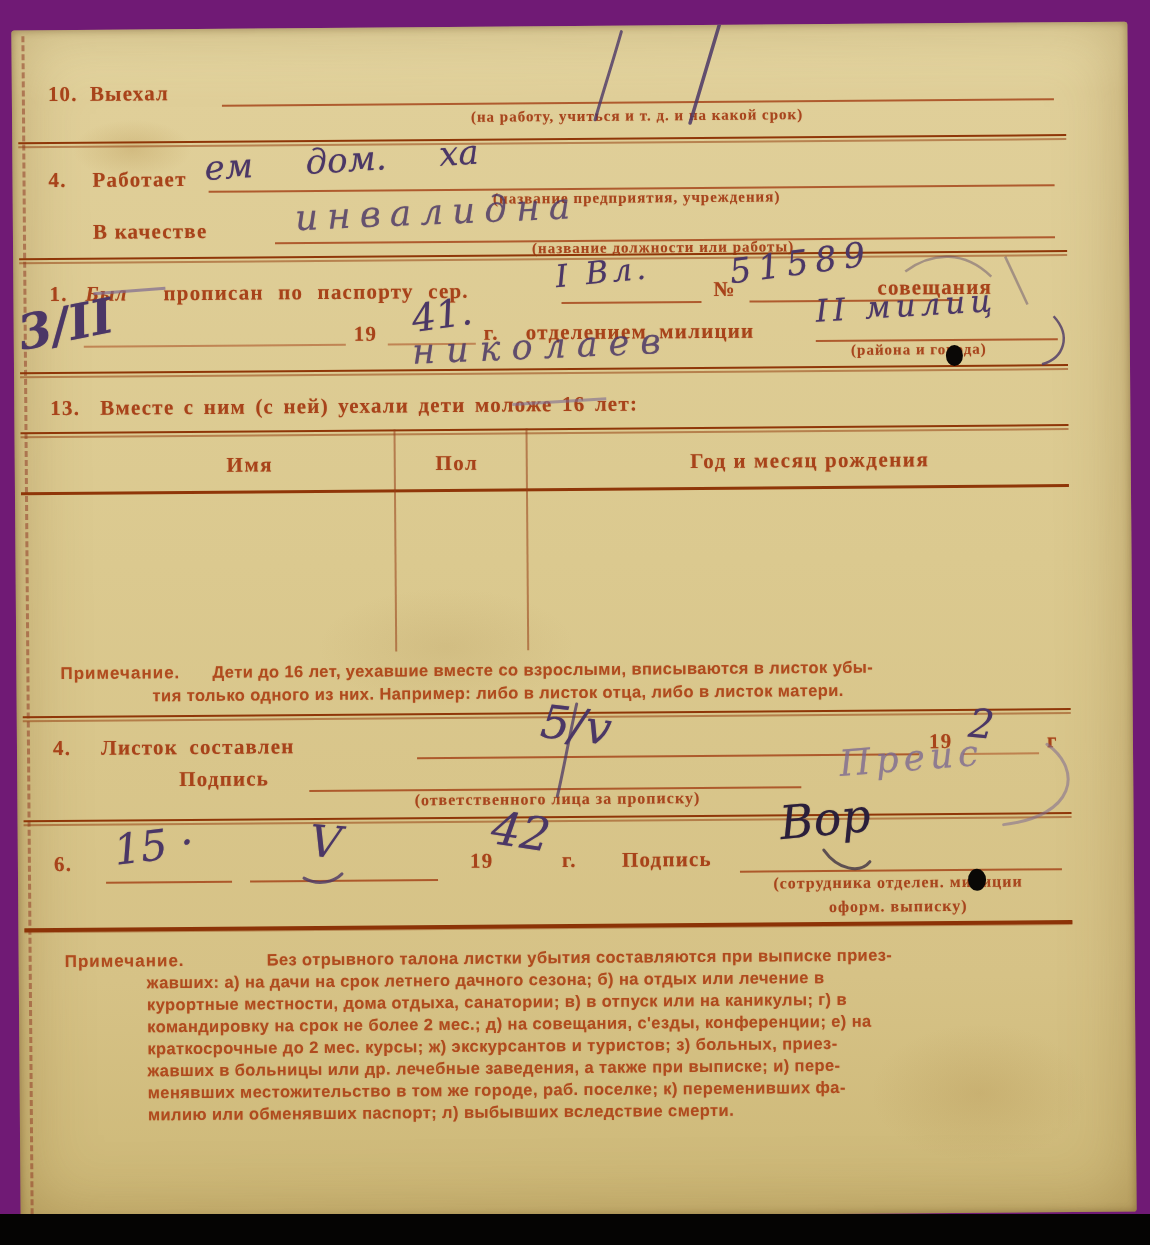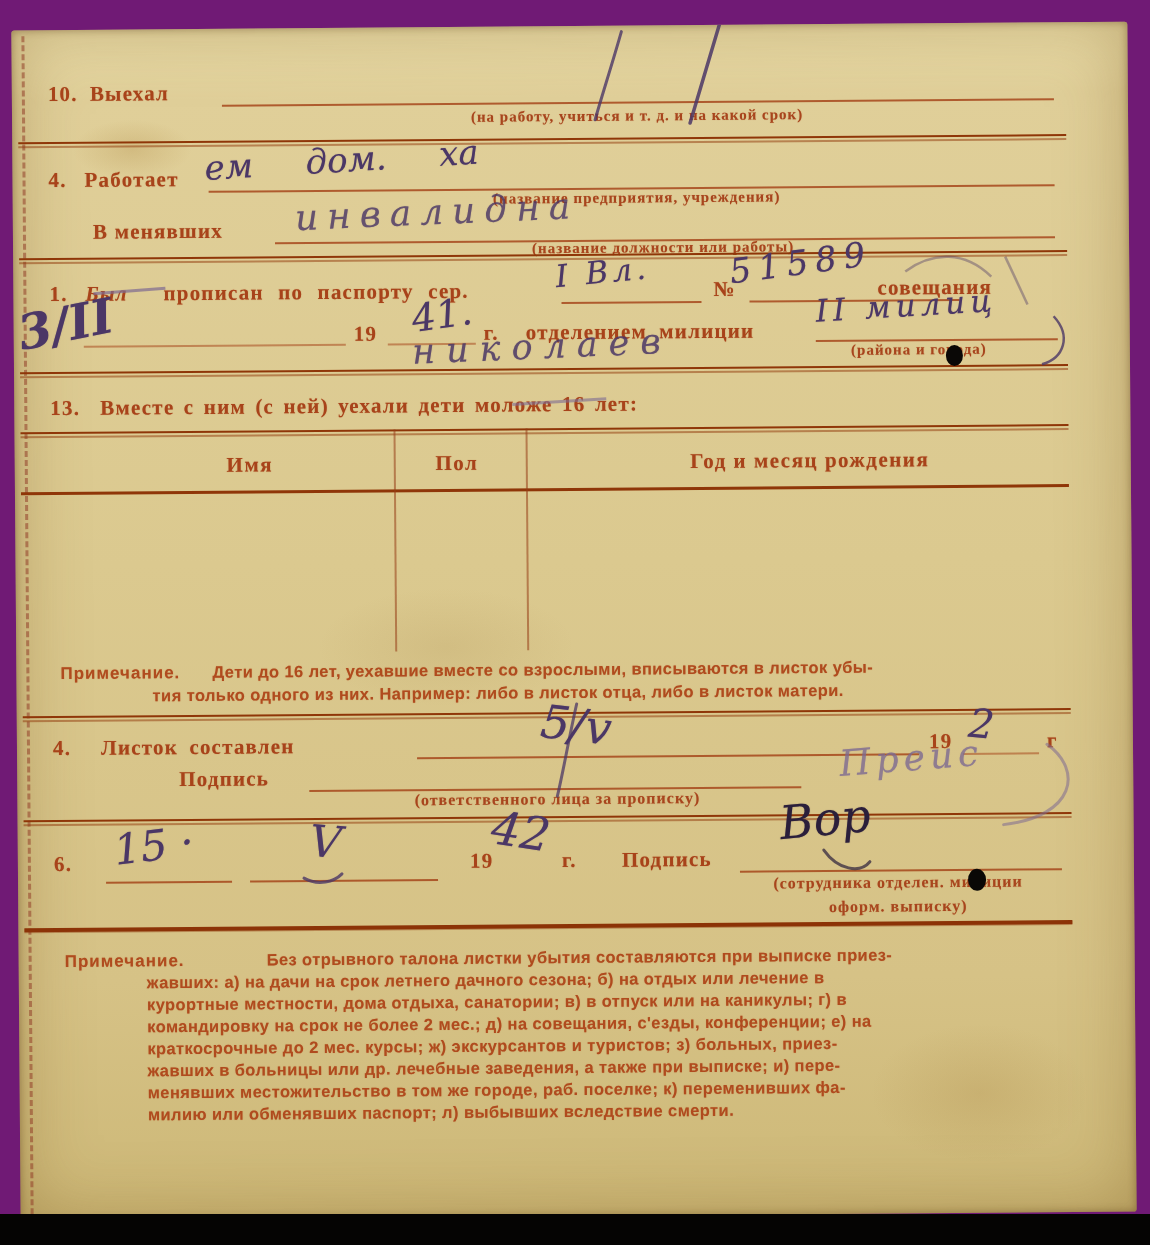--- a/index.html
+++ b/index.html
@@ -49,25 +49,25 @@
     <div class="perf"></div>
 
     <span class="pr" style="left:36px;top:52px;">10.</span>
     <span class="pr" style="left:78px;top:52px;">Выехал</span>
     <div class="blank" style="left:210px;top:50px;width:832px;height:26px;"></div>
     <div class="cap" style="left:370px;top:82px;width:510px;">(на работу, учиться и т. д. и на какой срок)</div>
 
     <div class="div2" style="left:6px;top:112px;width:1048px;"></div>
 
     <span class="pr" style="left:36px;top:138px;">4.</span>
-    <span class="pr" style="left:72px;top:138px;">Работает</span>
+    <span class="pr" style="left:80px;top:138px;">Работает</span>
     <div class="blank" style="left:196px;top:136px;width:846px;height:26px;"></div>
     <span class="hand" style="left:192px;top:112px;font-size:34px;word-spacing:42px;transform:rotate(-3deg);">ем дом. ха</span>
     <div class="cap" style="left:394px;top:164px;width:460px;">(название предприятия, учреждения)</div>
-    <span class="pr" style="left:80px;top:190px;">В менявших</span>
+    <span class="pr" style="left:80px;top:190px;">В качестве</span>
     <div class="blank" style="left:262px;top:188px;width:780px;height:26px;"></div>
     <span class="hand" style="left:282px;top:164px;font-size:36px;letter-spacing:9px;opacity:.82;transform:rotate(-2deg);">инвалидна</span>
     <div class="cap" style="left:420px;top:214px;width:460px;">(название должности или работы)</div>
 
     <div class="div2" style="left:6px;top:228px;width:1048px;"></div>
 
     <span class="pr" style="left:36px;top:252px;">1.</span>
     <span class="pr" style="left:72px;top:252px;font-style:italic;">Был</span>
     <span class="pr" style="left:150px;top:252px;word-spacing:8px;">прописан по паспорту сер.</span>
     <div class="blank" style="left:548px;top:250px;width:140px;height:26px;"></div>

